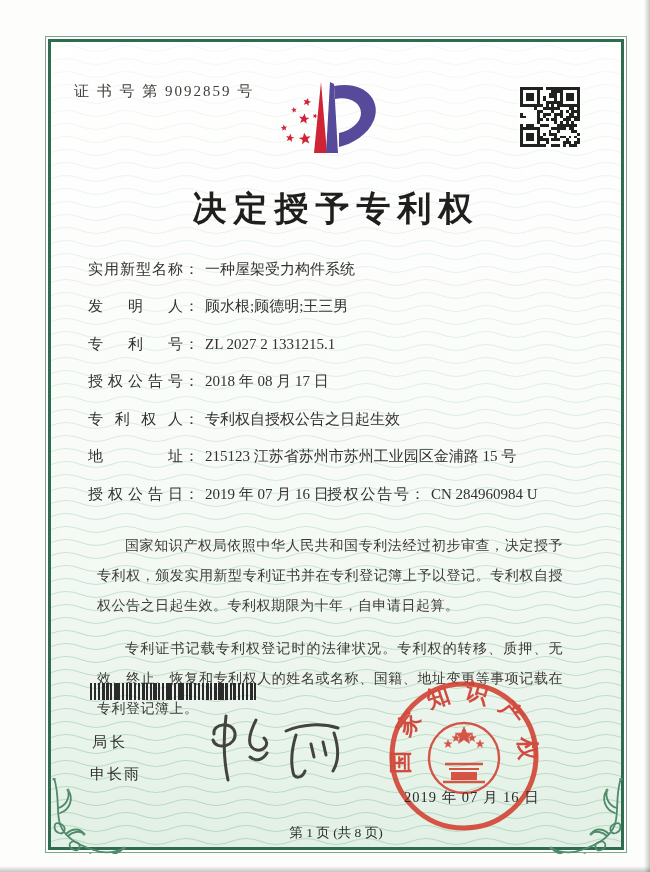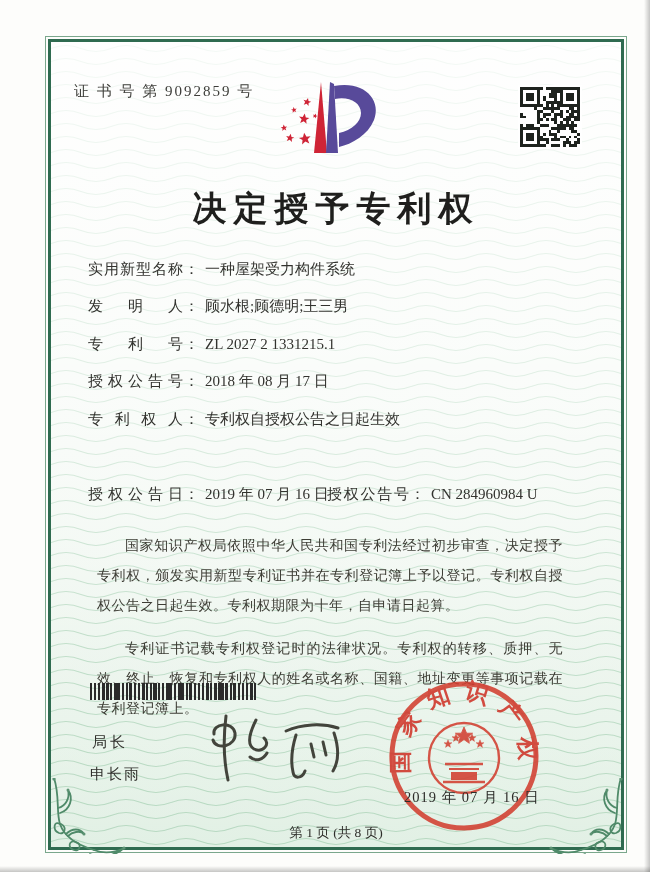--- a/index.html
+++ b/index.html
@@ -384,20 +384,23 @@
   </div>
   <div class="row" style="top:335px">
     <span class="lbl">专利号</span><span class="colon">：</span><span class="val">ZL 2027 2 1331215.1</span>
   </div>
   <div class="row" style="top:372px">
     <span class="lbl">授权公告号</span><span class="colon">：</span><span class="val">2018 年 08 月 17 日</span>
   </div>
   <div class="row" style="top:410px">
     <span class="lbl">专利权人</span><span class="colon">：</span><span class="val">专利权自授权公告之日起生效</span>
   </div>
+  <div class="row" style="top:447px">
+    <span class="lbl">地址</span><span class="colon">：</span><span class="val">215123 江苏省苏州市苏州工业园区金浦路 15 号</span>
+  </div>
   <div class="row" style="top:485px">
     <span class="lbl">授权公告日</span><span class="colon">：</span><span class="val">2019 年 07 月 16 日</span>
     <span class="pair2">
       <span class="lbl">授权公告号</span><span class="colon">：</span><span class="val">CN 284960984 U</span>
     </span>
   </div>
 
   <div class="body-text">
     <p>国家知识产权局依照中华人民共和国专利法经过初步审查，决定授予专利权，颁发实用新型专利证书并在专利登记簿上予以登记。专利权自授权公告之日起生效。专利权期限为十年，自申请日起算。</p>
     <p>专利证书记载专利权登记时的法律状况。专利权的转移、质押、无效、终止、恢复和专利权人的姓名或名称、国籍、地址变更等事项记载在专利登记簿上。</p>

